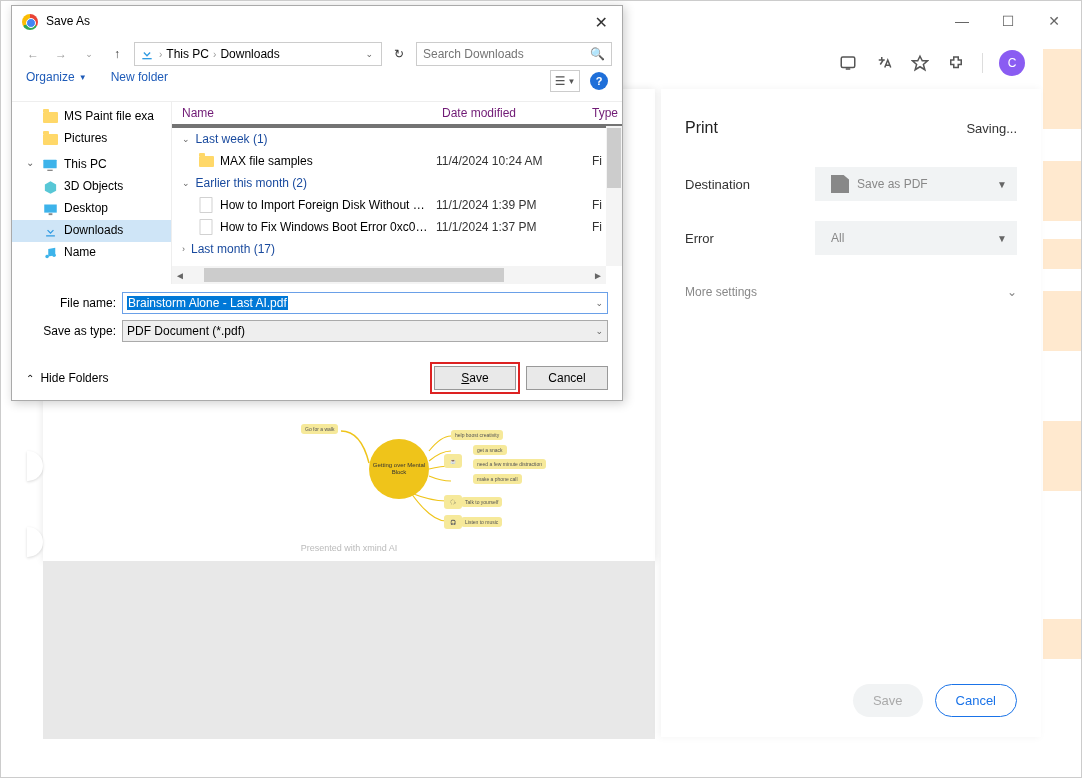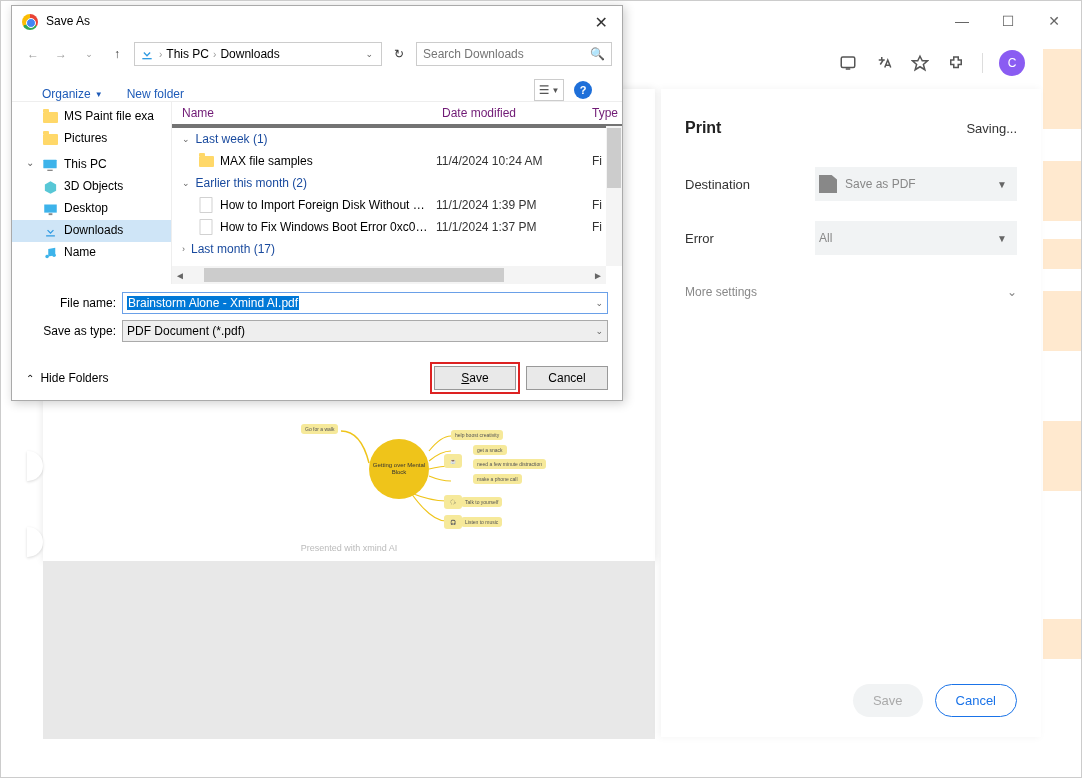--- a/index.html
+++ b/index.html
@@ -7,25 +7,25 @@
 .chrome-bar{position:absolute;top:0;left:0;right:0;height:40px;background:#fff;display:flex;align-items:center;justify-content:flex-end;padding-right:4px}
 .chrome-bar .win-btn{width:46px;height:32px;display:flex;align-items:center;justify-content:center;color:#666;font-size:14px}
 .chrome-toolbar{position:absolute;top:40px;right:0;height:44px;display:flex;align-items:center;gap:16px;padding-right:20px}
 .chrome-toolbar .ic{width:20px;height:20px;display:flex;align-items:center;justify-content:center;color:#555}
 .avatar{width:26px;height:26px;border-radius:50%;background:#8a5cf2;color:#fff;display:flex;align-items:center;justify-content:center;font-weight:500}
 .vert-div{width:1px;height:20px;background:#ddd}
 .strip{position:absolute;right:0;width:38px;background:#ffe9cf}
 .strip.s1{top:48px;height:80px}.strip.s2{top:160px;height:60px}.strip.s3{top:238px;height:30px}.strip.s4{top:290px;height:60px}.strip.s5{top:420px;height:70px}.strip.s6{top:618px;height:40px}
 .print-panel{position:absolute;top:88px;right:40px;bottom:40px;width:380px;background:#fff;box-shadow:-2px 0 8px rgba(0,0,0,0.05)}
 .print-header{display:flex;justify-content:space-between;padding:30px 24px 20px;align-items:center}
-.print-header h2{font-size:16px;font-weight:700;color:#222}
+.print-header h2{font-size:16px;font-weight:400;color:#222}
 .saving{font-size:13px;color:#333}
 .print-row{display:flex;align-items:center;padding:10px 24px;gap:10px}
 .print-label{width:120px;font-size:13px;color:#333}
-.print-select{flex:1;background:#f1f3f4;border-radius:0;height:34px;display:flex;align-items:center;padding:0 4px;color:#888;position:relative}
+.print-select{flex:1;background:#f1f3f4;border-radius:0;height:34px;display:flex;align-items:center;padding:0 16px;color:#888;position:relative}
 .print-select .arrow{position:absolute;right:10px;font-size:10px;color:#666}
 .pdf-icon{width:18px;height:18px;background:#888;margin-right:8px;clip-path:polygon(0 0,70% 0,100% 25%,100% 100%,0 100%)}
 .more-settings{padding:14px 24px;color:#888;font-size:13px;display:flex;justify-content:space-between;align-items:center;margin-top:6px}
 .print-footer{position:absolute;bottom:0;left:0;right:0;padding:20px 24px;display:flex;justify-content:flex-end;gap:12px}
 .btn-pill{padding:8px 20px;border-radius:18px;font-size:13px;border:none}
 .btn-save-pill{background:#f1f3f4;color:#aaa}
 .btn-cancel-pill{background:#fff;border:1px solid #1a73e8;color:#1a73e8}
 .preview{position:absolute;top:88px;left:42px;width:612px;height:472px;background:#fff;box-shadow:0 0 8px rgba(0,0,0,0.1)}
 .preview-gray{position:absolute;left:42px;top:560px;width:612px;height:178px;background:#e8e8e8}
 .mindmap{position:absolute;left:310px;top:420px;width:240px;height:130px}
@@ -43,21 +43,21 @@
 .dlg-nav{height:32px;display:flex;align-items:center;padding:0 10px;gap:6px}
 .nav-btn{width:22px;height:22px;display:flex;align-items:center;justify-content:center;color:#999}
 .nav-btn.active{color:#333}
 .breadcrumb{flex:1;display:flex;align-items:center;border:1px solid #ccc;height:24px;padding:0 4px;gap:4px}
 .breadcrumb .dl-icon{width:16px;height:16px;display:flex;align-items:center;justify-content:center}
 .bc-sep{color:#999;font-size:10px}
 .bc-drop{margin-left:auto;color:#666;font-size:9px;padding:0 4px}
 .refresh{width:22px;height:22px;display:flex;align-items:center;justify-content:center;color:#333}
 .search-box{width:196px;height:24px;border:1px solid #ccc;display:flex;align-items:center;padding:0 6px;color:#888}
 .search-box input{border:none;outline:none;flex:1;font-size:12px;background:transparent}
-.dlg-toolbar{height:32px;display:flex;align-items:flex-end;padding:0 30px;justify-content:space-between;border-bottom:1px solid #eee}
+.dlg-toolbar{height:32px;display:flex;align-items:flex-start;padding:0 14px;justify-content:space-between;border-bottom:1px solid #eee}
 .tb-left{display:flex;gap:24px}
 .tb-link{color:#1e5bb8;font-size:12px;display:flex;align-items:center;gap:4px}
 .tb-right{display:flex;gap:10px;align-items:center}
 .view-btn{width:30px;height:22px;border:1px solid #ccc;display:flex;align-items:center;justify-content:center;color:#555}
 .help{width:18px;height:18px;border-radius:50%;background:#1e6fd9;color:#fff;display:flex;align-items:center;justify-content:center;font-size:11px;font-weight:bold}
 .dlg-body{flex:1;display:flex;overflow:hidden}
 .tree{width:160px;border-right:1px solid #eee;padding:4px 0;overflow:hidden}
 .tree-item{display:flex;align-items:flex-start;padding:3px 8px 3px 30px;gap:6px;white-space:nowrap}
 .tree-item.sel{background:#cfe5f7}
 .tree-item.pc{padding-left:14px;gap:6px}
@@ -362,21 +362,21 @@
           <span class="arr">◄</span>
           <div class="thumb"></div>
           <span class="arr" style="margin-left:auto">►</span>
         </div>
     </div>
   </div>
   <div class="dlg-fields">
     <div class="field-row">
       <span class="field-label">File name:</span>
       <div class="field-input">
-        <span class="selected-text">Brainstorm Alone - Xmind AI.pdf</span>
+        <span class="selected-text">Brainstorm Alone - Last AI.pdf</span>
         <span class="field-drop">⌄</span>
       </div>
     </div>
     <div class="field-row">
       <span class="field-label">Save as type:</span>
       <div class="field-input type">
         <span>PDF Document (*.pdf)</span>
         <span class="field-drop">⌄</span>
       </div>
     </div>

